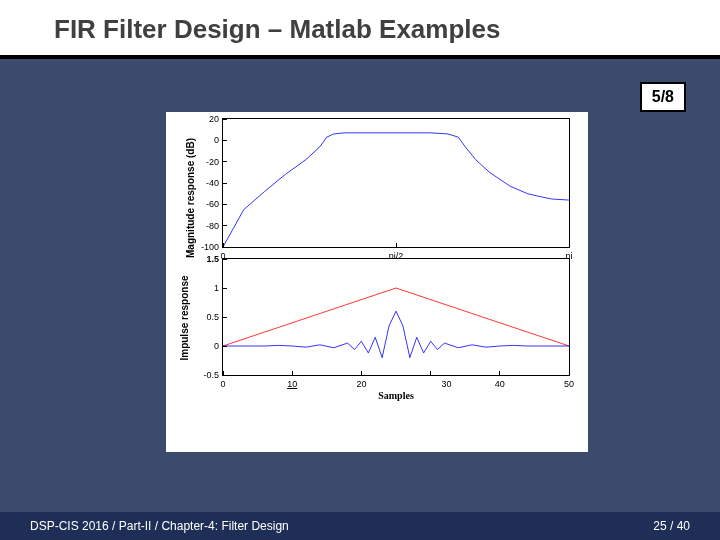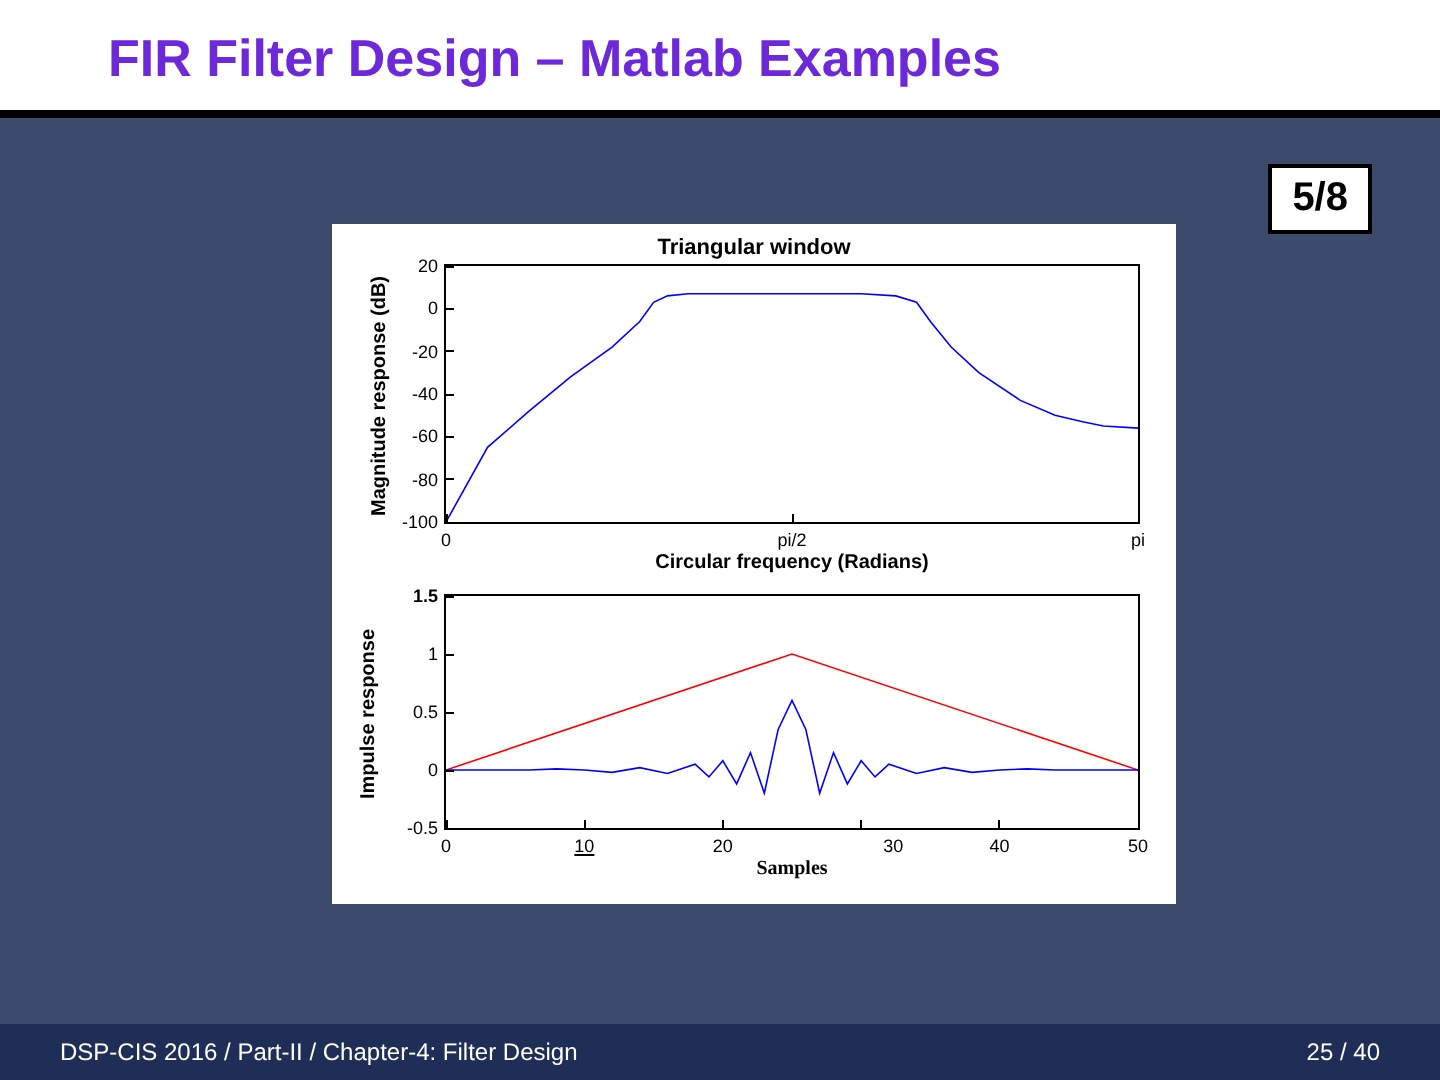--- a/index.html
+++ b/index.html
@@ -12,30 +12,30 @@
     overflow: hidden;
   }
   .title-area {
     background: #ffffff;
     padding: 14px 0 10px 54px;
     border-bottom: 4px solid #000;
   }
   .title {
     font-size: 26px;
     font-weight: bold;
-    color: #6d28d9;
+    color: #404040;
   }
   .badge {
     position: absolute;
     top: 82px;
     right: 34px;
     background: #fff;
     border: 2px solid #000;
     padding: 4px 10px;
-    font-size: 20px;
+    font-size: 16px;
     font-weight: bold;
     text-align: right;
   }
   .chart-wrap {
     position: absolute;
     top: 112px;
     left: 166px;
     width: 422px;
     height: 340px;
     background: #fff;
@@ -114,21 +114,20 @@
 
 <div class="title-area">
   <div class="title">FIR Filter Design – Matlab Examples</div>
 </div>
 
 <div class="badge">5/8</div>
 
 <div class="chart-wrap">
 
   <div class="chart-panel" style="padding-top:6px;">
-    <div class="chart-title">Triangular window</div>
     <div class="axis-label-y" style="left:-36px; top:86px;">Magnitude response (dB)</div>
     <div class="plot-box plot-top" id="plot0">
       <svg id="svg0" viewBox="0 0 100 100" preserveAspectRatio="none">
           <path d="M0.00,100.00 L6.00,70.83 L12.00,56.67 L18.00,43.33 L24.00,31.67 L28.00,21.67 L30.00,14.17 L32.00,11.67 L35.00,10.83 L60.00,10.83 L65.00,11.67 L68.00,14.17 L70.00,21.67 L73.00,31.67 L77.00,41.67 L83.00,52.50 L88.00,58.33 L92.00,60.83 L95.00,62.50 L100.00,63.33 " fill="none" stroke="#0000ff" stroke-width="0.8" vector-effect="non-scaling-stroke"></path>
         </svg>
     <div class="ytick" style="top: 0%;">20</div>
         <div class="tickmark ty" style="top: calc(0% - 0.5px);"></div>
         <div class="ytick" style="top: 16.6667%;">0</div>
         <div class="tickmark ty" style="top: calc(16.6667% - 0.5px);"></div>
         <div class="ytick" style="top: 33.3333%;">-20</div>
@@ -141,21 +140,20 @@
         <div class="tickmark ty" style="top: calc(83.3333% - 0.5px);"></div>
         <div class="ytick" style="top: 100%;">-100</div>
         <div class="tickmark ty" style="top: calc(100% - 0.5px);"></div>
         <div class="xtick" style="left: 0%;">0</div>
         <div class="tickmark tx" style="left: calc(0% - 0.5px);"></div>
         <div class="xtick" style="left: 50%;">pi/2</div>
         <div class="tickmark tx" style="left: calc(50% - 0.5px);"></div>
         <div class="xtick" style="left: 100%;">pi</div>
         <div class="tickmark tx" style="left: calc(100% - 0.5px);"></div>
       </div>
-    <div class="axis-label-x" style="margin-left:56px; margin-right:18px; margin-top:14px;">Circular frequency (Radians)</div>
   </div>
 
   <div class="chart-panel" style="margin-top:10px;">
     <div class="axis-label-y" style="left:-24px; top:60px;">Impulse response</div>
     <div class="plot-box plot-bot" id="plot1">
       <svg id="svg1" viewBox="0 0 100 100" preserveAspectRatio="none">
           <path d="M0.00,75.00 L50.00,25.00 L100.00,75.00 " fill="none" stroke="#ff0000" stroke-width="0.8" vector-effect="non-scaling-stroke"></path>
           <path d="M0.00,75.00 L4.00,75.00 L8.00,75.00 L12.00,75.00 L16.00,74.50 L20.00,75.00 L24.00,76.00 L28.00,74.00 L32.00,76.50 L36.00,72.50 L38.00,78.00 L40.00,71.00 L42.00,81.00 L44.00,67.50 L46.00,85.00 L48.00,57.50 L50.00,45.00 L52.00,57.50 L54.00,85.00 L56.00,67.50 L58.00,81.00 L60.00,71.00 L62.00,78.00 L64.00,72.50 L68.00,76.50 L72.00,74.00 L76.00,76.00 L80.00,75.00 L84.00,74.50 L88.00,75.00 L92.00,75.00 L96.00,75.00 L100.00,75.00 " fill="none" stroke="#0000ff" stroke-width="0.8" vector-effect="non-scaling-stroke"></path>
         </svg>
     <div class="ytick" style="top: 100%;">-0.5</div>

